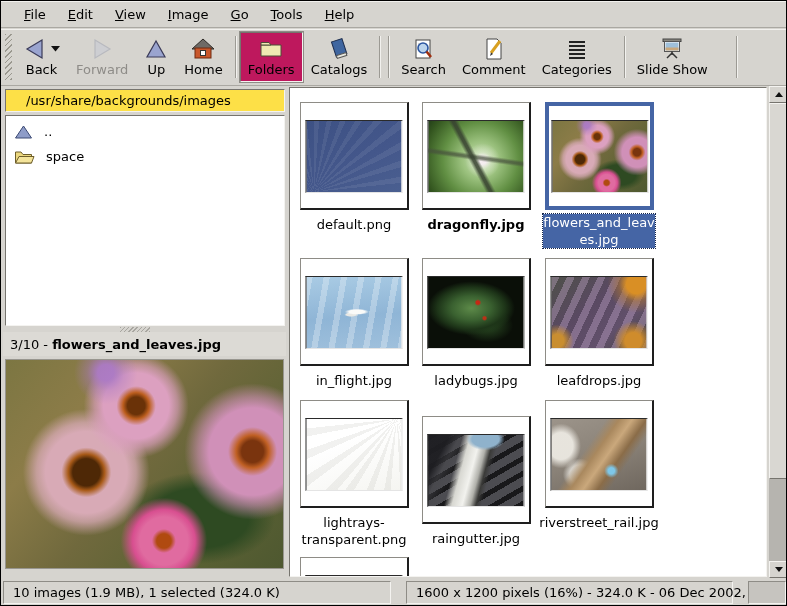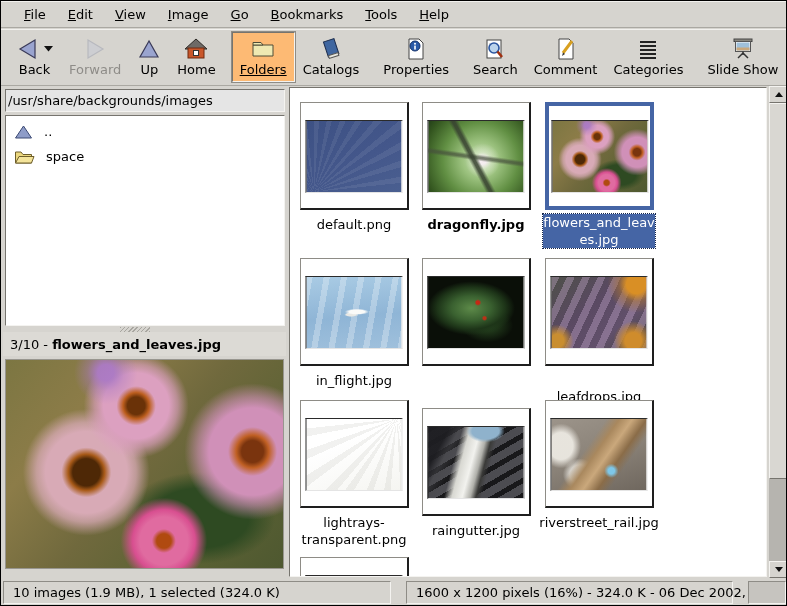--- a/index.html
+++ b/index.html
@@ -20,31 +20,31 @@
   
   .toolbar { position:absolute; left:0; top:28px; right:0; height:57px;
     display:flex; align-items:center; padding:9px 3px;
     border-bottom:1px solid #aaa8a2; box-shadow:inset 0 1px 0 #f2f1ee; }
   .tool-handle { width:7px; height:46px; margin:0 3px 0 1px;
     background:repeating-linear-gradient(135deg,#9a988f 0 1px,rgba(0,0,0,0) 1px 4px); }
   .tool-btn { display:flex; flex-direction:column; align-items:center; justify-content:flex-end;
     height:50px; padding:2px 7px 3px; border:1px solid rgba(0,0,0,0); }
   .tool-btn .ticon { height:28px; display:flex; align-items:center; justify-content:center; gap:4px; }
   .tool-btn .tlabel { line-height:16px; white-space:nowrap; }
-  .tool-btn.active { background:#fdba74;
+  .tool-btn.active { background:#be185d;
     border:1px solid; border-color:#76746e #f4f3f0 #f4f3f0 #76746e;
-    outline:1px solid #8e8c86;text-decoration:underline; }
+    outline:1px solid #8e8c86; }
   .tool-btn.disabled .tlabel { color:#8e8c88; }
   .tool-btn.disabled .ticon { opacity:.5; }
   .tool-sep { width:1px; height:42px; background:#9c9a94; box-shadow:1px 0 0 #f2f1ee; margin:0 4px; }
 
   
   .path-entry { position:absolute; left:4px; top:88px; width:280px; height:23px;
-    background:#e5e5e5; border:1px solid; border-color:#76746e #f4f3f0 #f4f3f0 #76746e;
-    padding:2px 2px; font:13px "DejaVu Sans","Liberation Sans",sans-serif; color:#000; }
+    background:#fde047; border:1px solid; border-color:#76746e #f4f3f0 #f4f3f0 #76746e;
+    padding:2px 20px; font:13px "DejaVu Sans","Liberation Sans",sans-serif; color:#000; }
   .folder-list { position:absolute; left:4px; top:114px; width:280px; height:211px;
     background:#fff; border:1px solid; border-color:#76746e #f4f3f0 #f4f3f0 #76746e; padding-top:3px; }
   .folder-row { display:flex; align-items:center; height:25px; padding-left:8px; gap:11px; }
   .paned-grip { position:absolute; left:119px; top:326px; width:30px; height:5px;
     background:repeating-linear-gradient(135deg,#a8a6a0 0 1px,rgba(0,0,0,0) 1px 3px); }
   .info-bar { position:absolute; left:2px; top:331px; width:283px; height:24px;
     display:flex; align-items:center; padding-left:7px; background:#dcdad5; }
   .info-bar b { font-weight:bold; }
   .preview-pane { position:absolute; left:2px; top:356px; width:283px; height:221px; background:#d6d4cf; }
   .preview-img { position:absolute; left:2px; top:2px; width:279px; height:210px; border:1px solid #98968f; }
@@ -156,23 +156,20 @@
     <div class="menu-item">
         <span><span class="mn">V</span><span>iew</span></span>
       </div>
     <div class="menu-item">
         <span><span class="mn">I</span><span>mage</span></span>
       </div>
     <div class="menu-item">
         <span><span class="mn">G</span><span>o</span></span>
       </div>
     <div class="menu-item">
-        <span><span class="mn">B</span><span>ookmarks</span></span>
-      </div>
-    <div class="menu-item">
         <span><span class="mn">T</span><span>ools</span></span>
       </div>
     <div class="menu-item">
         <span><span class="mn">H</span><span>elp</span></span>
       </div>
   </div>
 
   <div class="toolbar">
     <div class="tool-handle"></div>
 
@@ -250,33 +247,20 @@
                 <rect x="8.5" y="17.5" width="10" height="3" fill="#e8e8e0" stroke="#555"></rect>
               </g>
             </svg>
           </span>
         </div>
       <span class="tlabel">Catalogs</span>
     </div>
 
     <div class="tool-sep"></div>
 
-    <div class="tool-btn">
-      <div class="ticon">
-          <span>
-            <svg width="24" height="24" viewBox="0 0 24 24">
-              <path d="M5,2 L15,2 L19,6 L19,22 L5,22 Z" fill="#fff" stroke="#444"></path>
-              <circle cx="11" cy="9" r="5" fill="#2a5aa8" stroke="#12306a"></circle>
-              <circle cx="11" cy="6.8" r="1" fill="#fff"></circle>
-              <rect x="10.2" y="8.6" width="1.6" height="4" fill="#fff"></rect>
-            </svg>
-          </span>
-        </div>
-      <span class="tlabel">Properties</span>
-    </div>
 
     <div class="tool-sep"></div>
 
     <div class="tool-btn">
       <div class="ticon">
           <span>
             <svg width="24" height="24" viewBox="0 0 24 24">
               <rect x="4" y="3" width="14" height="18" fill="#fff" stroke="#444"></rect>
               <line x1="6" y1="7" x2="15" y2="7" stroke="#aaa"></line>
               <line x1="6" y1="10" x2="15" y2="10" stroke="#aaa"></line>
@@ -407,37 +391,38 @@
         <div class="thumb-card">
             <div class="thumb-img art-inflight"></div>
           </div>
         <div class="thumb-label" style="left:-6px;top:114px;">in_flight.jpg</div>
       </div>
 
       <div class="cell" style="left:132px;top:170px;">
         <div class="thumb-card">
             <div class="thumb-img art-ladybugs"></div>
           </div>
+        <div class="thumb-label" style="left:-6px;top:114px;">ladybugs.jpg</div>
       </div>
 
       <div class="cell" style="left:255px;top:170px;">
         <div class="thumb-card">
             <div class="thumb-img art-leafdrops"></div>
           </div>
-        <div class="thumb-label" style="left:-6px;top:114px;margin-top:16px;">leafdrops.jpg</div>
+        <div class="thumb-label" style="left:-6px;top:114px;">leafdrops.jpg</div>
       </div>
 
       <div class="cell" style="left:10px;top:312px;">
         <div class="thumb-card">
             <div class="thumb-img art-lightrays"></div>
           </div>
         <div class="thumb-label" style="left:-6px;top:114px;">lightrays-transparent.png</div>
       </div>
 
-      <div class="cell" style="left:132px;top:320px;">
+      <div class="cell" style="left:132px;top:328px;">
         <div class="thumb-card">
             <div class="thumb-img art-raingutter"></div>
           </div>
         <div class="thumb-label" style="left:-6px;top:114px;">raingutter.jpg</div>
       </div>
 
       <div class="cell" style="left:255px;top:312px;">
         <div class="thumb-card">
             <div class="thumb-img art-riverstreet"></div>
           </div>

